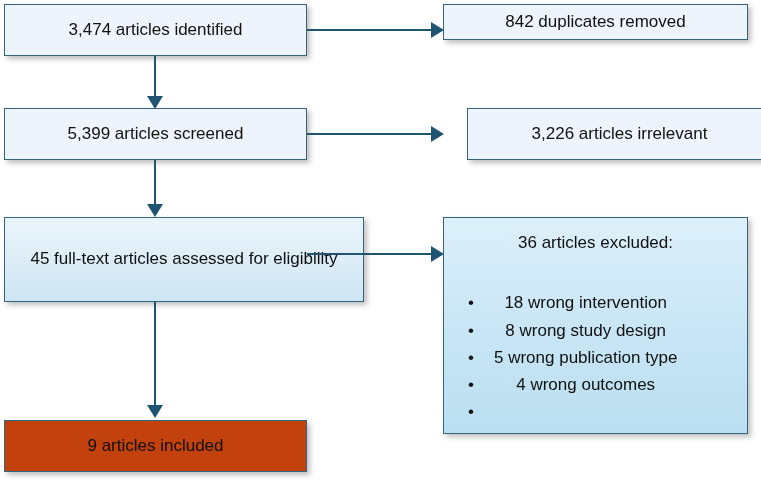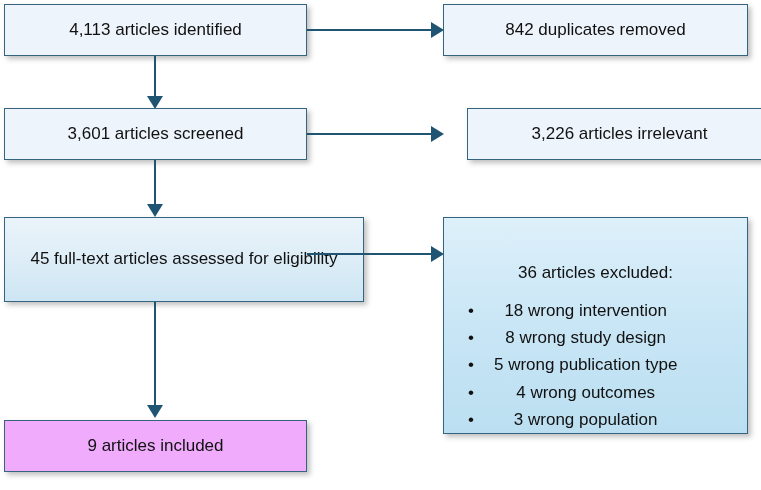--- a/index.html
+++ b/index.html
@@ -34,32 +34,32 @@
   .node.pale {
     background: #eef4fb;
   }
   .node.grad-soft {
     background: linear-gradient(to bottom, #eaf3fa 0%, #dfeef7 45%, #cde6f3 100%);
   }
   .node.grad-strong {
     background: linear-gradient(to bottom, #ddf0fa 0%, #c7e5f5 55%, #bbdff1 100%);
   }
   .node.solid-blue {
-    background: #f0abfc;
+    background: #c2410c;
   }
 
   
   #box-identified   { left: 4px;   top: 4px;   width: 303px; height: 52px; }
-  #box-duplicates   { left: 443px; top: 4px;   width: 305px; height: 52px; }
+  #box-duplicates   { left: 443px; top: 4px;   width: 305px; height: 36px; }
   #box-screened     { left: 4px;   top: 108px; width: 303px; height: 52px; }
   #box-irrelevant   { left: 467px; top: 108px; width: 305px; height: 52px; }
   #box-eligibility  { left: 4px;   top: 217px; width: 360px; height: 85px; }
   #box-excluded     { left: 443px; top: 217px; width: 305px; height: 217px;
-                      align-items: flex-start; justify-content: flex-end;
-                      padding: 0; flex-direction: column; }
+                      align-items: flex-start; justify-content: flex-start;
+                      padding: 0; flex-direction: column; gap: 22px; }
   #box-included     { left: 4px;   top: 420px; width: 303px; height: 52px; }
 
   
   .excl-title {
     width: 100%;
     text-align: center;
     font-size: 17px;
     color: #111111;
     margin-top: 14px;
   }
@@ -124,29 +124,29 @@
   #arrow-h2       { left: 431px; top: 126px; }
   #conn-h3        { left: 307px; top: 253px; width: 128px; }
   #arrow-h3       { left: 431px; top: 246px; }
 </style>
 </head>
 <body>
 
 <div id="canvas">
 
   <div class="node pale" id="box-identified">
-    <span>4,113 articles identified</span>
+    <span>3,474 articles identified</span>
   </div>
 
   <div class="node pale" id="box-duplicates">
     <span>842 duplicates removed</span>
   </div>
 
   <div class="node pale" id="box-screened">
-    <span>3,601 articles screened</span>
+    <span>5,399 articles screened</span>
   </div>
 
   <div class="node pale" id="box-irrelevant">
     <span>3,226 articles irrelevant</span>
   </div>
 
   <div class="node grad-soft" id="box-eligibility">
     <span>45 full-text articles assessed for eligibility</span>
   </div>
 
@@ -164,21 +164,20 @@
       <li>
         <span class="bullet">•</span>
         <span>5 wrong publication type</span>
       </li>
       <li>
         <span class="bullet">•</span>
         <span>4 wrong outcomes</span>
       </li>
       <li>
         <span class="bullet">•</span>
-        <span>3 wrong population</span>
       </li>
     </ul>
   </div>
 
   <div class="node solid-blue" id="box-included">
     <span>9 articles included</span>
   </div>
 
   <div class="conn conn-v" id="conn-v1"></div>
   <div class="arrow-down" id="arrow-v1"></div>

